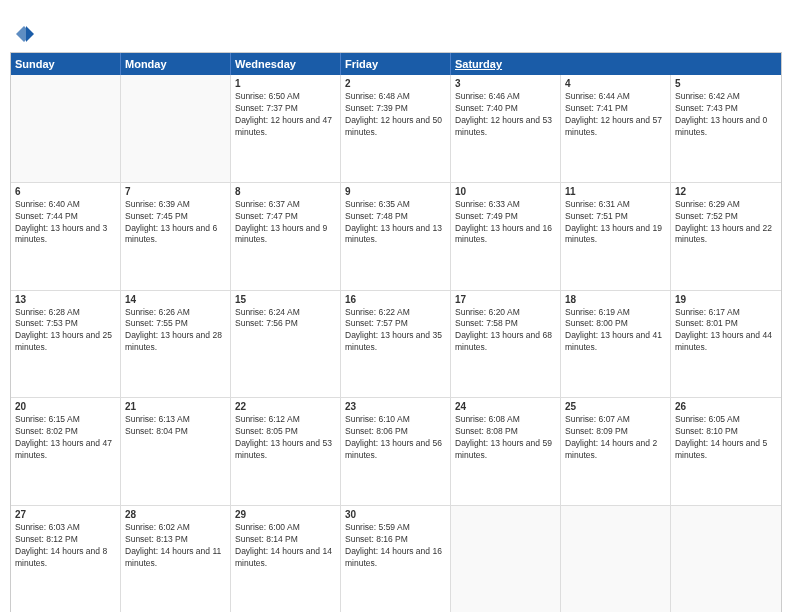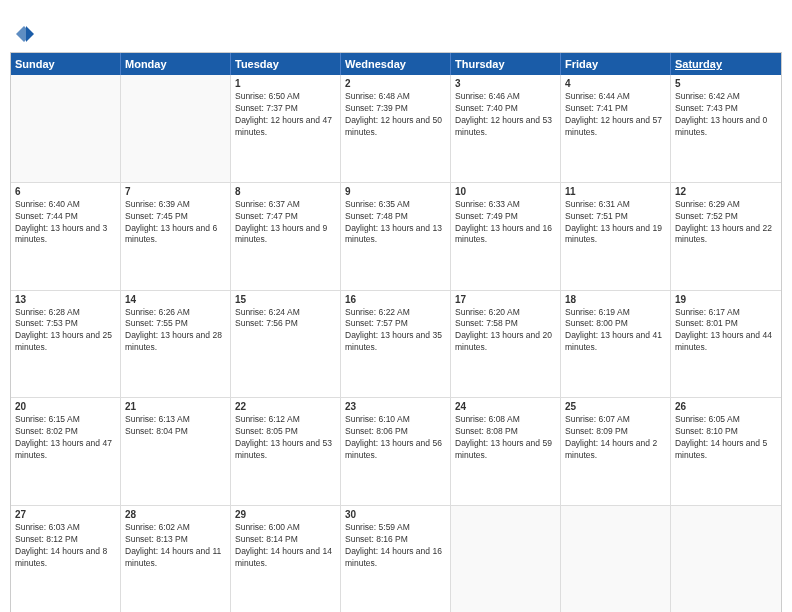--- a/index.html
+++ b/index.html
@@ -127,23 +127,21 @@
     <div class="title-block">
       <div class="title-month"></div>
       <div class="title-location"></div>
     </div>
   </div>
 
   <div class="calendar">
     <div class="cal-header-row">
     <div class="cal-header-cell">Sunday</div>
         <div class="cal-header-cell">Monday</div>
-        <div class="cal-header-cell">Tuesday</div>
         <div class="cal-header-cell">Wednesday</div>
-        <div class="cal-header-cell">Thursday</div>
         <div class="cal-header-cell">Friday</div>
         <div class="cal-header-cell">Saturday</div>
       </div>
     <div class="cal-body">
     <div class="cal-row">
           <div class="cal-cell empty"></div>
           <div class="cal-cell empty"></div>
           <div class="cal-cell">
             <span class="day-num">1</span>
             <span class="cell-line">Sunrise: 6:50 AM</span>
@@ -240,21 +238,21 @@
           <div class="cal-cell">
             <span class="day-num">16</span>
             <span class="cell-line">Sunrise: 6:22 AM</span>
             <span class="cell-line">Sunset: 7:57 PM</span>
             <span class="cell-line">Daylight: 13 hours and 35 minutes.</span>
           </div>
           <div class="cal-cell">
             <span class="day-num">17</span>
             <span class="cell-line">Sunrise: 6:20 AM</span>
             <span class="cell-line">Sunset: 7:58 PM</span>
-            <span class="cell-line">Daylight: 13 hours and 20 minutes.</span>
+            <span class="cell-line">Daylight: 13 hours and 68 minutes.</span>
           </div>
           <div class="cal-cell">
             <span class="day-num">18</span>
             <span class="cell-line">Sunrise: 6:19 AM</span>
             <span class="cell-line">Sunset: 8:00 PM</span>
             <span class="cell-line">Daylight: 13 hours and 41 minutes.</span>
           </div>
           <div class="cal-cell">
             <span class="day-num">19</span>
             <span class="cell-line">Sunrise: 6:17 AM</span>

